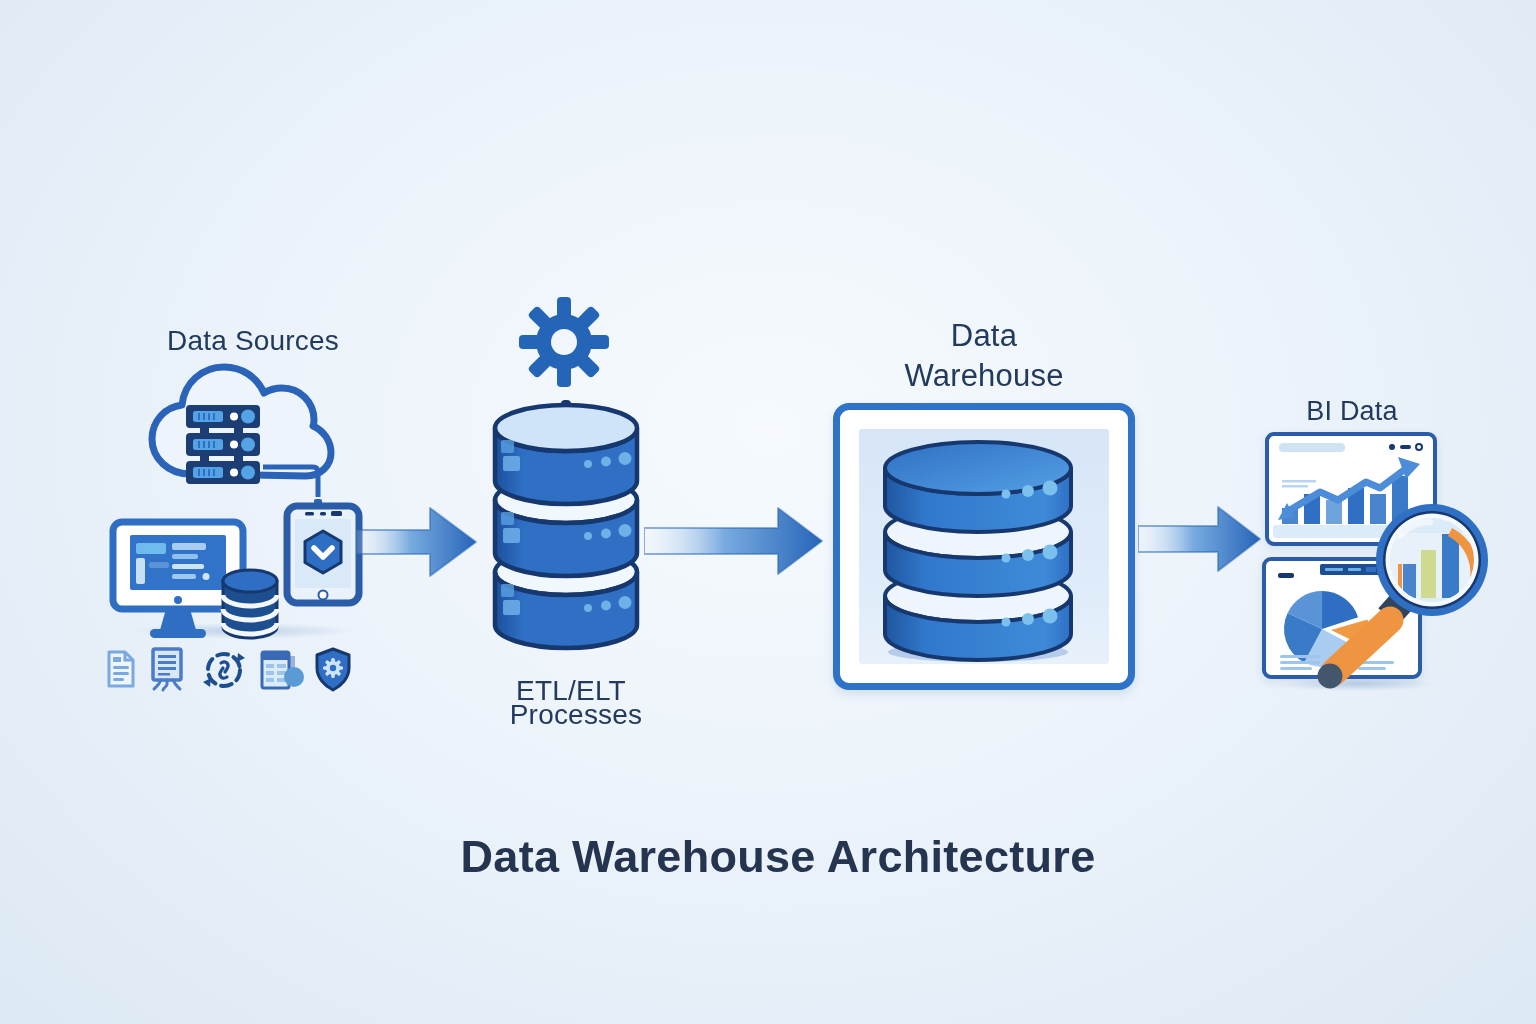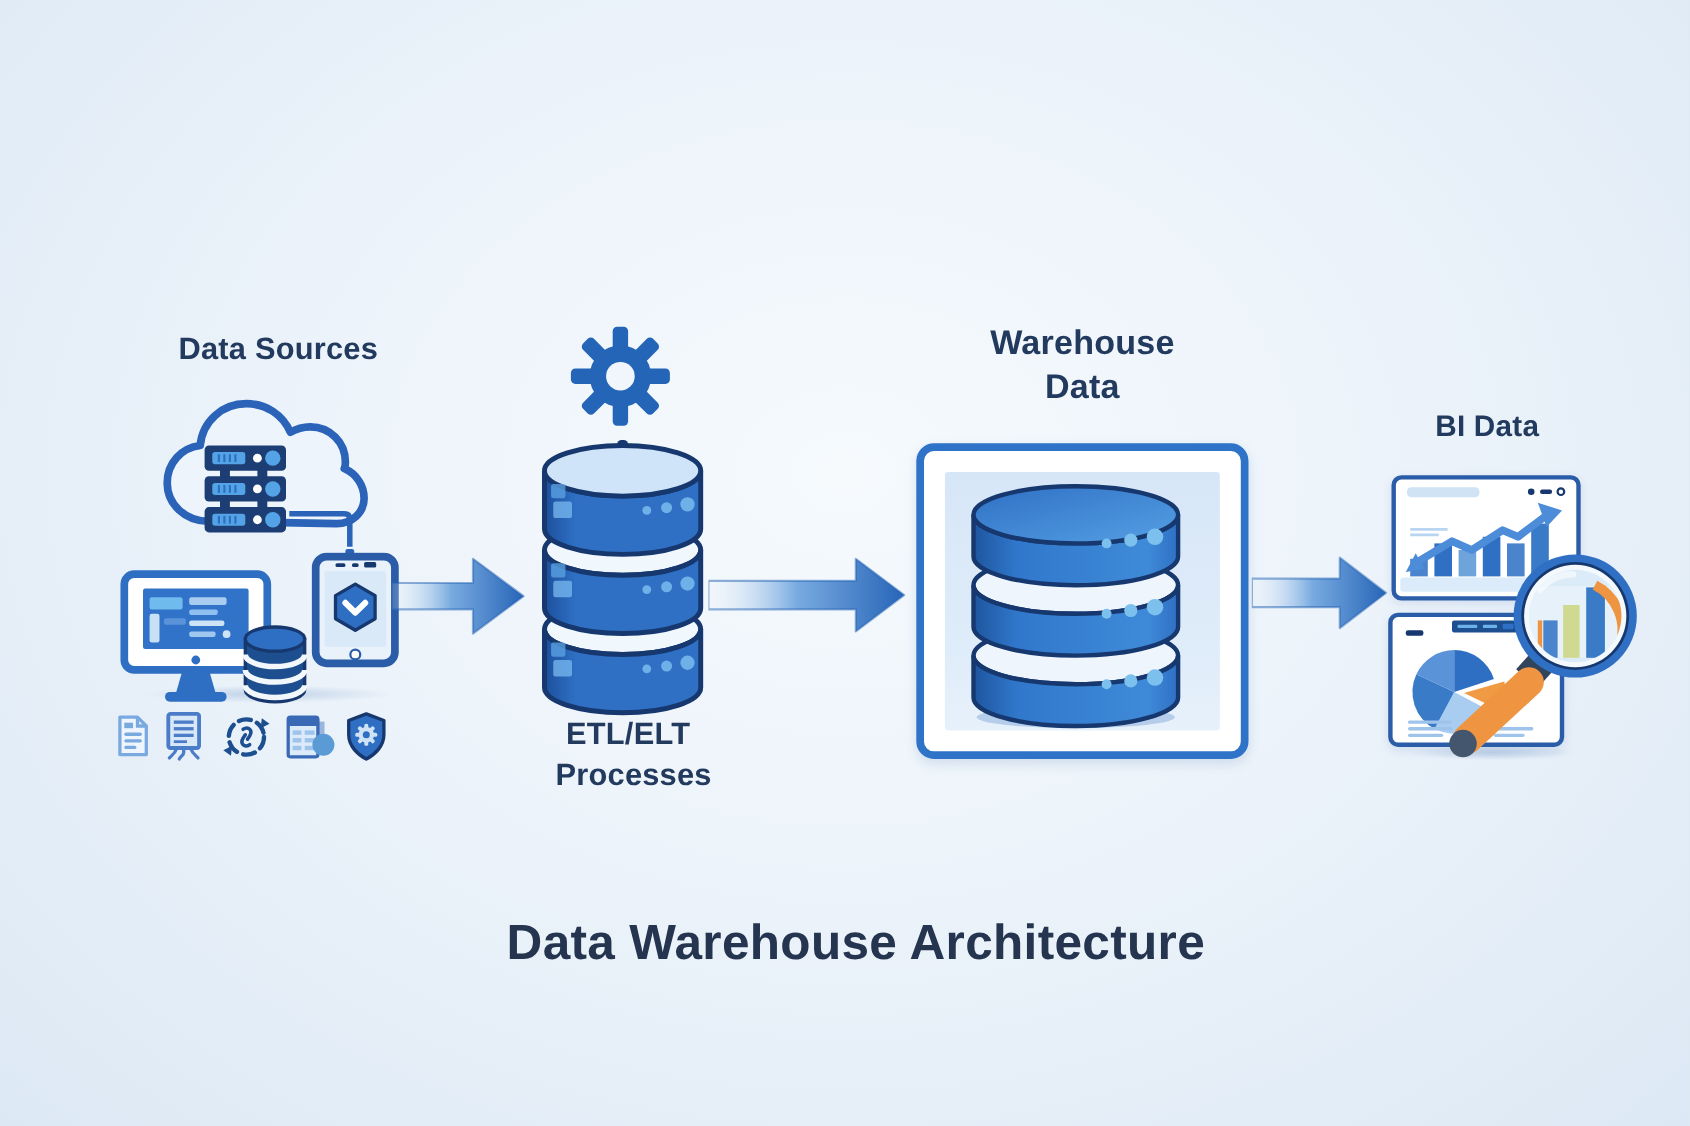--- a/index.html
+++ b/index.html
@@ -3,22 +3,22 @@
 <meta charset="utf-8">
 <style>
   html,body{margin:0;padding:0;}
   body{font-family:"Liberation Sans", sans-serif; background:#dfe9f4;}
   #canvas{
     position:relative; width:1536px; height:1024px; overflow:hidden;
     background:radial-gradient(ellipse at 50% 42%, #f6fafd 0%, #ecf3fa 45%, #e3edf7 78%, #dce8f4 100%);
   }
   .abs{position:absolute;}
   .label{
-    color:#223a5e; font-weight:700; text-align:center; letter-spacing:.2px;
-    line-height:1.18; white-space:nowrap;
+    color:#223a5e; font-weight:400; text-align:center; letter-spacing:.2px;
+    line-height:1.18; white-space:nowrap;margin-top:24px;
   }
   .lbl-28{font-size:28px;}
   .lbl-27{font-size:27px;}
   .lbl-31{font-size:31px; line-height:1.3;}
   .main-title{
     color:#25344f; font-weight:700; font-size:45px; letter-spacing:.3px;
     text-align:center; white-space:nowrap;margin-top:44px;
   }
   .soft-shadow{
     border-radius:50%;
@@ -250,36 +250,36 @@
       <ellipse cx="79" cy="32" rx="71" ry="23" fill="#cfe4f8" stroke="#16386e" stroke-width="4.5"></ellipse>
       <rect x="14" y="44" width="13" height="13" rx="2" fill="#5ea4e4" opacity="0.75"></rect>
       <rect x="16" y="60" width="17" height="15" rx="2" fill="#74b4ec" opacity="0.8"></rect>
       <circle cx="101" cy="68" r="4" fill="#6db1e8"></circle>
         <circle cx="119" cy="65.5" r="5" fill="#6db1e8"></circle>
         <circle cx="138" cy="62.5" r="6.5" fill="#6db1e8"></circle>
     </g>
   </svg>
 
   <div class="abs label lbl-28" style="left:436px; top:650px; width:270px; text-align:center;">ETL/ELT</div>
-  <div class="abs label lbl-28" style="left:441px; top:688px; width:270px; text-align:center;">Processes</div>
+  <div class="abs label lbl-28" style="left:441px; top:674px; width:270px; text-align:center;">Processes</div>
 
   <svg class="abs" style="left:644px; top:502px;" width="182" height="78" viewBox="0 0 182 78">
     <defs>
       <linearGradient id="agrad2" x1="0" y1="0" x2="1" y2="0">
         <stop offset="0" stop-color="#eaf2fb" stop-opacity="0.15"></stop>
         <stop offset="0.45" stop-color="#79abe0"></stop>
         <stop offset="1" stop-color="#2765b8"></stop>
       </linearGradient>
     </defs>
     <polygon points="0,26 134,26 134,6 178,39 134,72 134,52 0,52" fill="url(#agrad2)" stroke="#2563b4" stroke-opacity="0.5" stroke-width="2" stroke-linejoin="round"></polygon>
   </svg>
 
   <div class="abs label lbl-31" style="left:833px; top:292px; width:302px; text-align:center;">
+    <div>Data</div>
     <div>Warehouse</div>
-    <div>Data</div>
   </div>
 
   <div class="abs dw-box" style="left:833px; top:403px;">
     <div class="dw-inner"></div>
     <svg class="abs" style="left:38px; top:26px;" width="210" height="228" viewBox="0 0 210 228">
       <defs>
         <linearGradient id="dbg2" x1="0" y1="0" x2="1" y2="0">
           <stop offset="0" stop-color="#1e569f"></stop>
           <stop offset="0.22" stop-color="#3178cc"></stop>
           <stop offset="0.85" stop-color="#3f8ad8"></stop>

